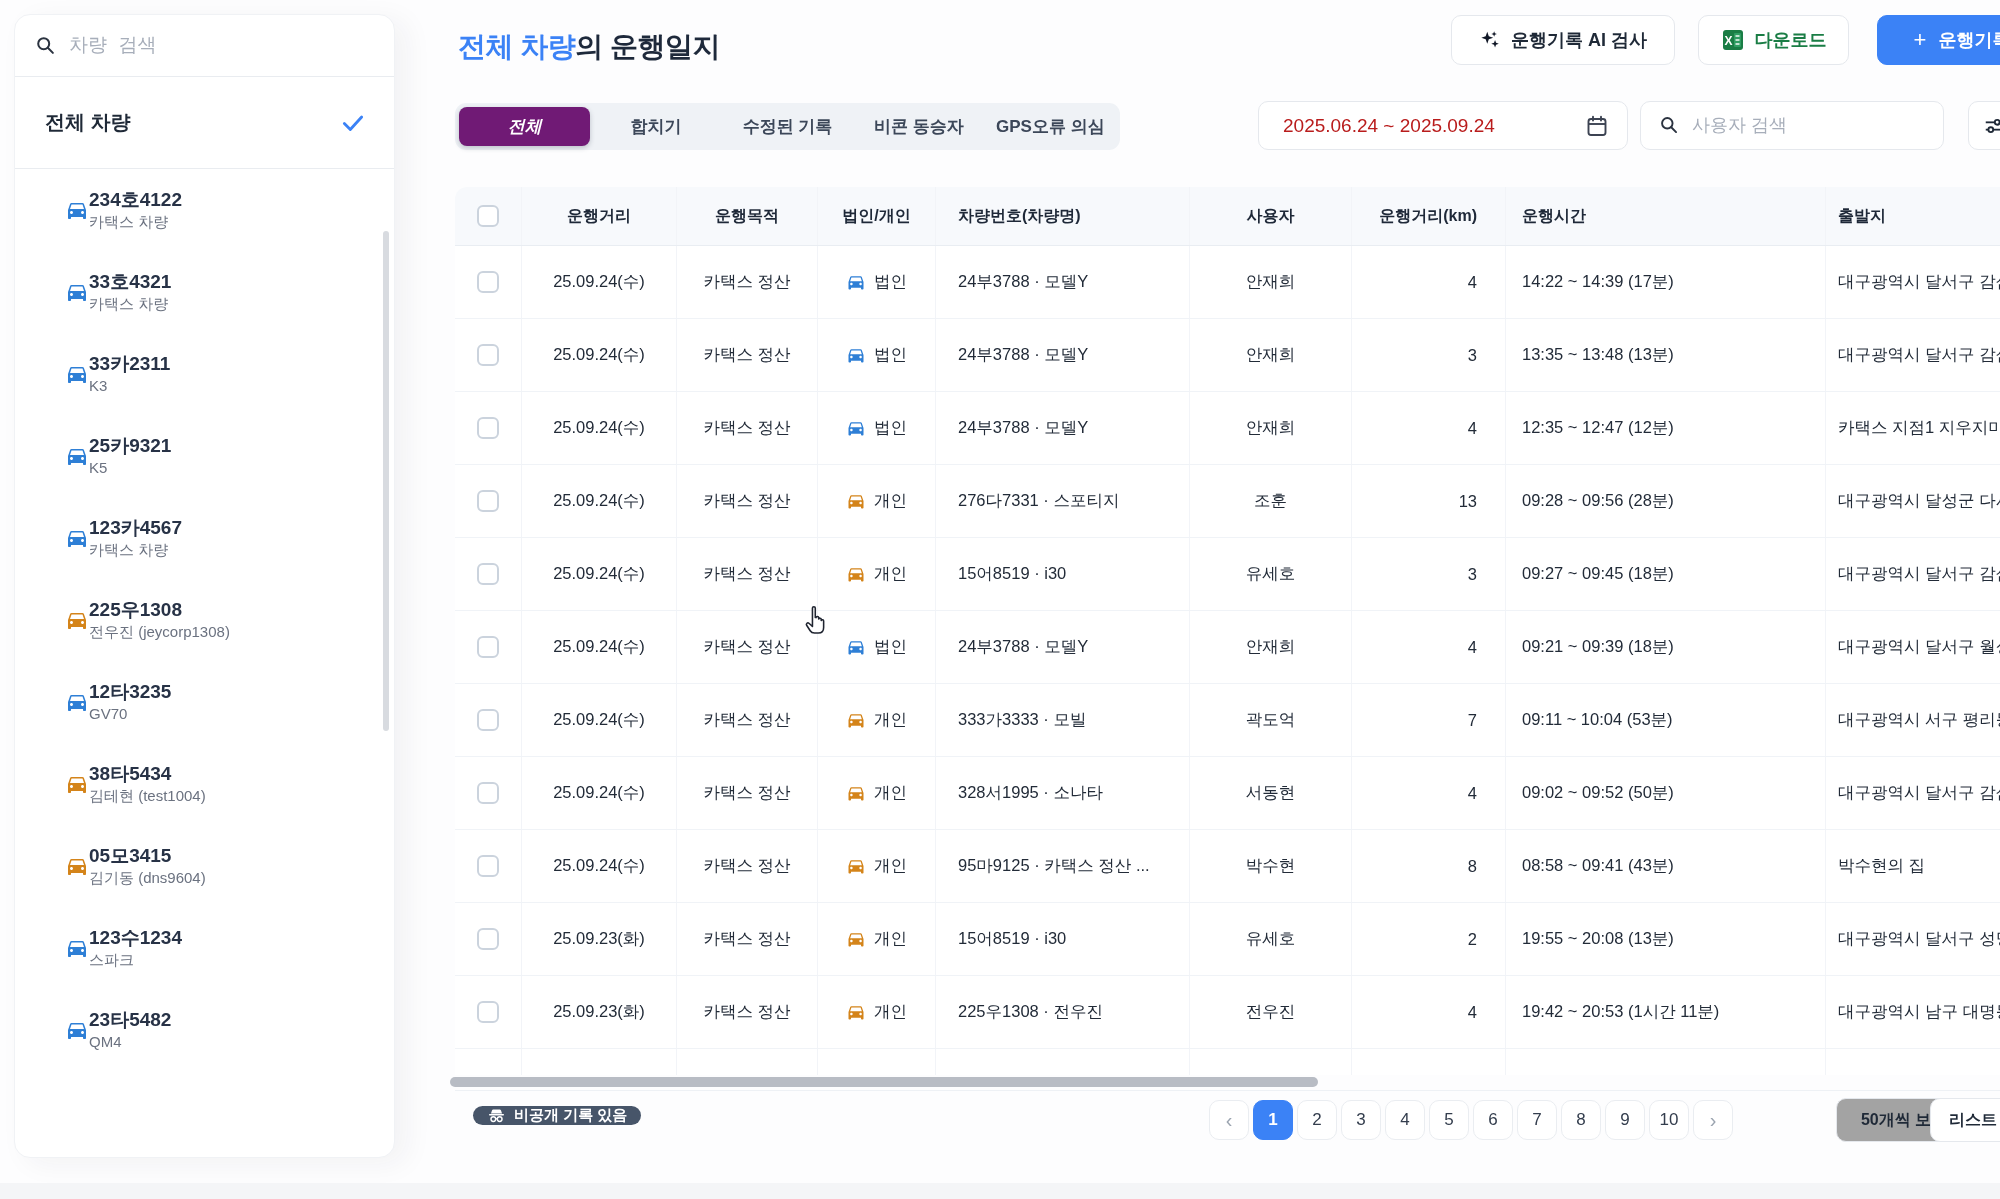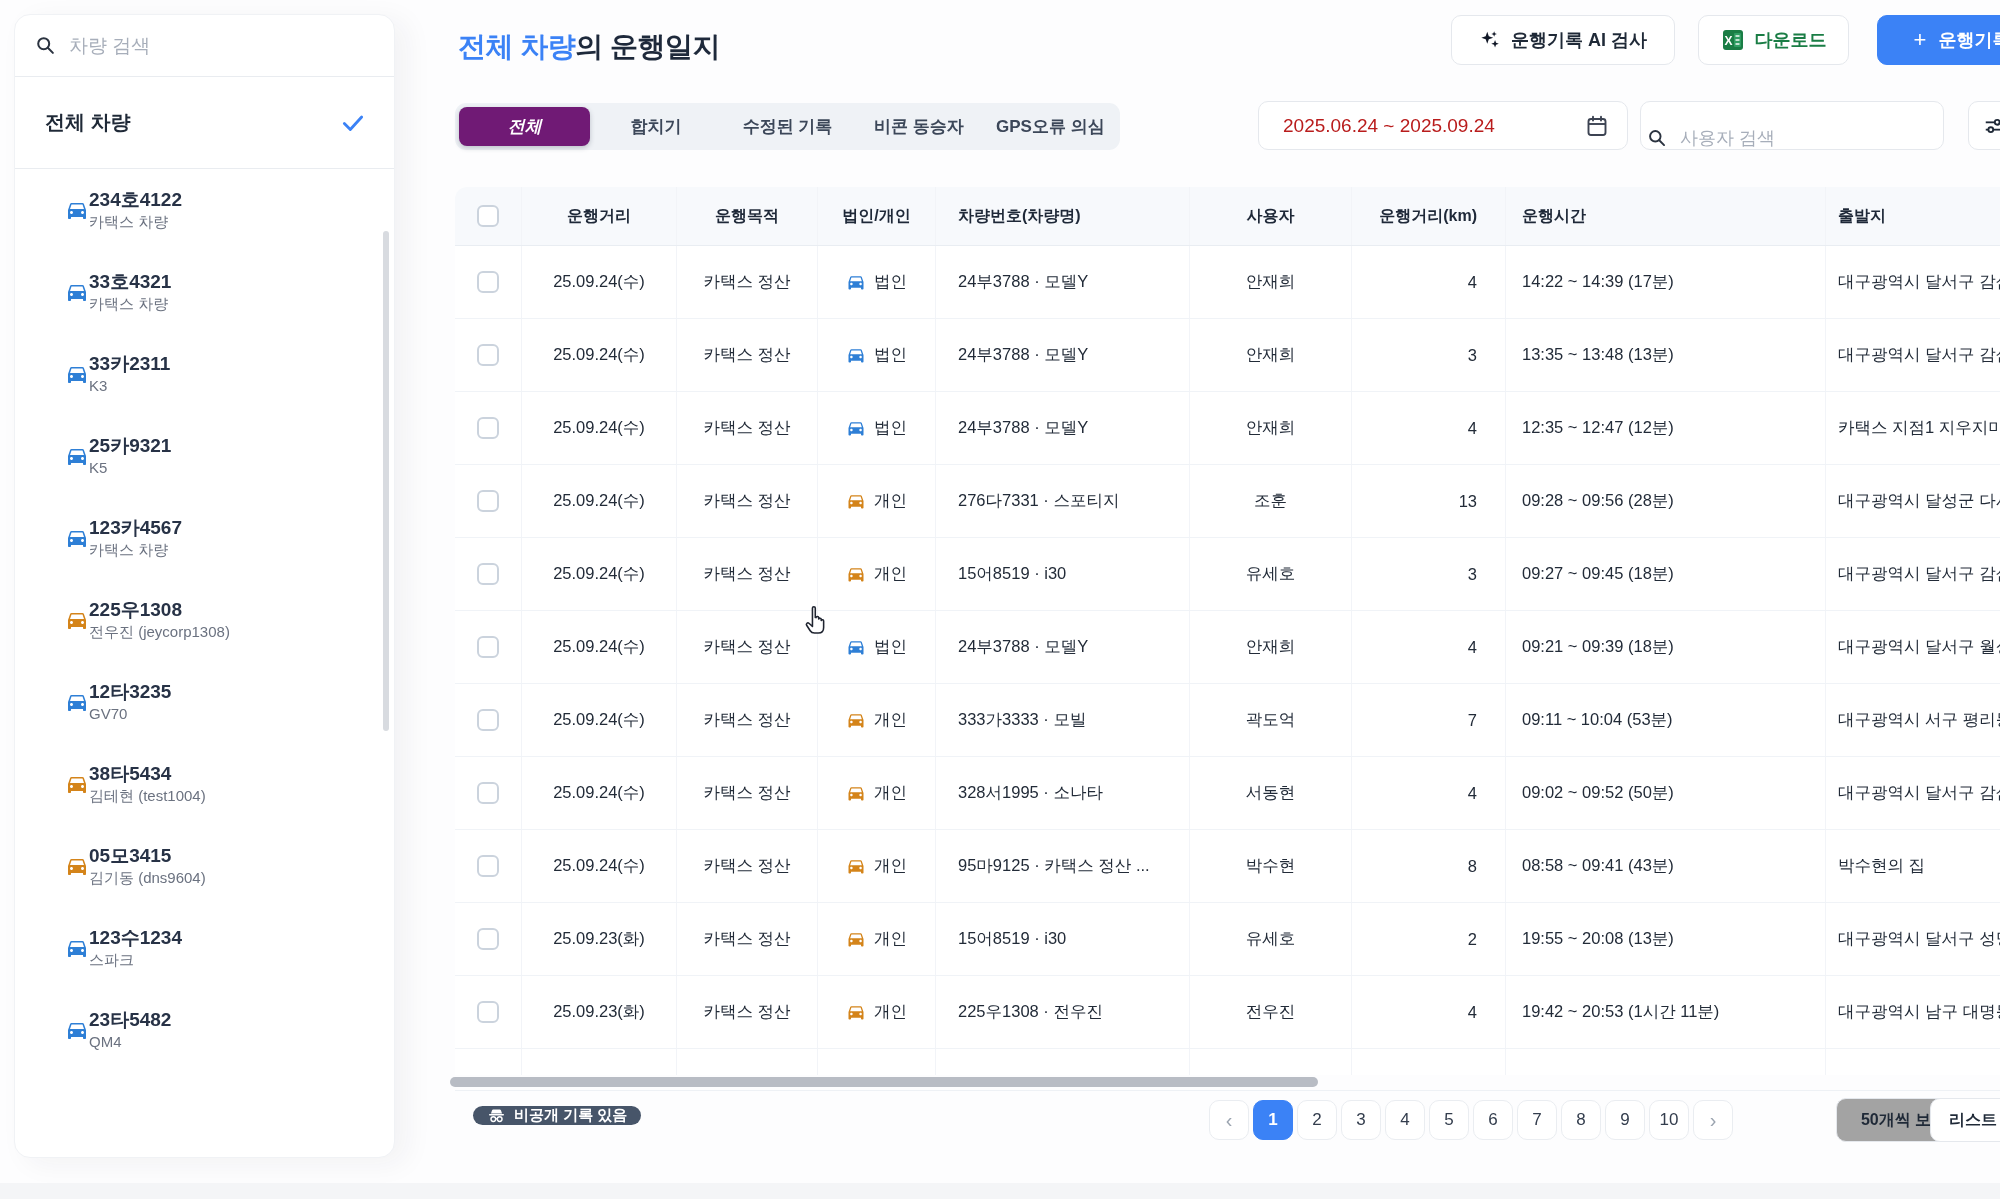--- a/index.html
+++ b/index.html
@@ -5,21 +5,21 @@
   * { margin:0; padding:0; box-sizing:border-box; }
   html,body { background:#fff; }
   body { font-family:"Liberation Sans","DejaVu Sans",sans-serif; color:#222b38; }
   #app { position:relative; width:2000px; height:1199px; overflow:hidden; background:#fdfdfe; }
 
   
   .sidebar { position:absolute; left:14px; top:14px; width:381px; height:1144px;
     background:#fff; border:1px solid #f0f2f5; border-radius:16px;
     box-shadow:12px 6px 28px rgba(30,40,60,.05); overflow:hidden; }
   .sb-search { position:relative; height:62px; border-bottom:1px solid #e9ecf0; display:flex; align-items:center; padding:0 20px; gap:12px; }
-  .sb-search input { border:none; outline:none; font-size:19px; color:#1f2937; width:100%; font-family:Liberation Sans, sans-serif; background:transparent; }
+  .sb-search input { border:none; outline:none; font-size:19px; color:#1f2937; width:100%; font-family:Liberation Mono, monospace; background:transparent; }
   .sb-search input::placeholder { color:#a7aeba; }
   .sb-all { height:92px; border-bottom:1px solid #e9ecf0; display:flex; align-items:center; justify-content:space-between; padding:0 28px 0 30px; cursor:pointer; }
   .sb-all-label { font-size:20px; font-weight:700; color:#1f2937; }
   .sb-dropdown { margin:16px 14px 10px 16px; height:47px; border:1px solid #e3e7ec; border-radius:10px;
     display:flex; align-items:center; justify-content:space-between; padding:0 18px 0 20px; cursor:pointer; }
   .sb-dropdown-label { font-size:18px; color:#374151; }
   .sb-list { position:relative; }
   .sb-item { height:82px; display:flex; align-items:center; padding-left:50px; cursor:pointer; }
   .sb-item .caricon { width:24px; height:24px; flex:0 0 24px; }
   .sb-item-title { font-size:19px; font-weight:600; color:#273246; line-height:1.25; }
@@ -47,21 +47,21 @@
     display:flex; align-items:center; padding:4px; }
   .tab { flex:1; height:39px; display:flex; align-items:center; justify-content:center; font-size:17px; font-weight:600;
     color:#3c4759; border-radius:8px; cursor:pointer; white-space:nowrap; }
   .tab.active { background:#701a75; color:#fff; box-shadow:0 2px 5px rgba(40,50,70,.25);font-style:italic; }
 
   .datebox { position:absolute; left:1258px; top:101px; width:370px; height:49px; border:1px solid #e5e8ed; border-radius:10px;
     background:#fff; display:flex; align-items:center; justify-content:space-between; padding:0 18px 0 24px; cursor:pointer; }
   .datebox-text { font-size:19px; color:#b91c1c; }
 
   .usersearch { position:absolute; left:1640px; top:101px; width:304px; height:49px; border:1px solid #e5e8ed; border-radius:10px;
-    background:#fff; display:flex; align-items:flex-end; gap:12px; padding:0 6px; }
+    background:#fff; display:flex; align-items:center; gap:12px; padding:0 18px; }
   .usersearch input { border:none; outline:none; font-size:18px; width:100%; color:#1f2937; font-family:inherit; background:transparent; }
   .usersearch input::placeholder { color:#a7aeba; }
 
   .filterbtn { position:absolute; left:1968px; top:101px; width:72px; height:49px; border:1px solid #e5e8ed; border-radius:10px;
     background:#fff; display:flex; align-items:center; padding-left:14px; cursor:pointer; }
 
   
   .table { position:absolute; left:455px; top:187px; width:1691px; }
   .thead, .trow { display:flex; }
   .thead { height:59px; background:#f7f9fc; border-bottom:1px solid #e9edf2; border-top-left-radius:12px; }

